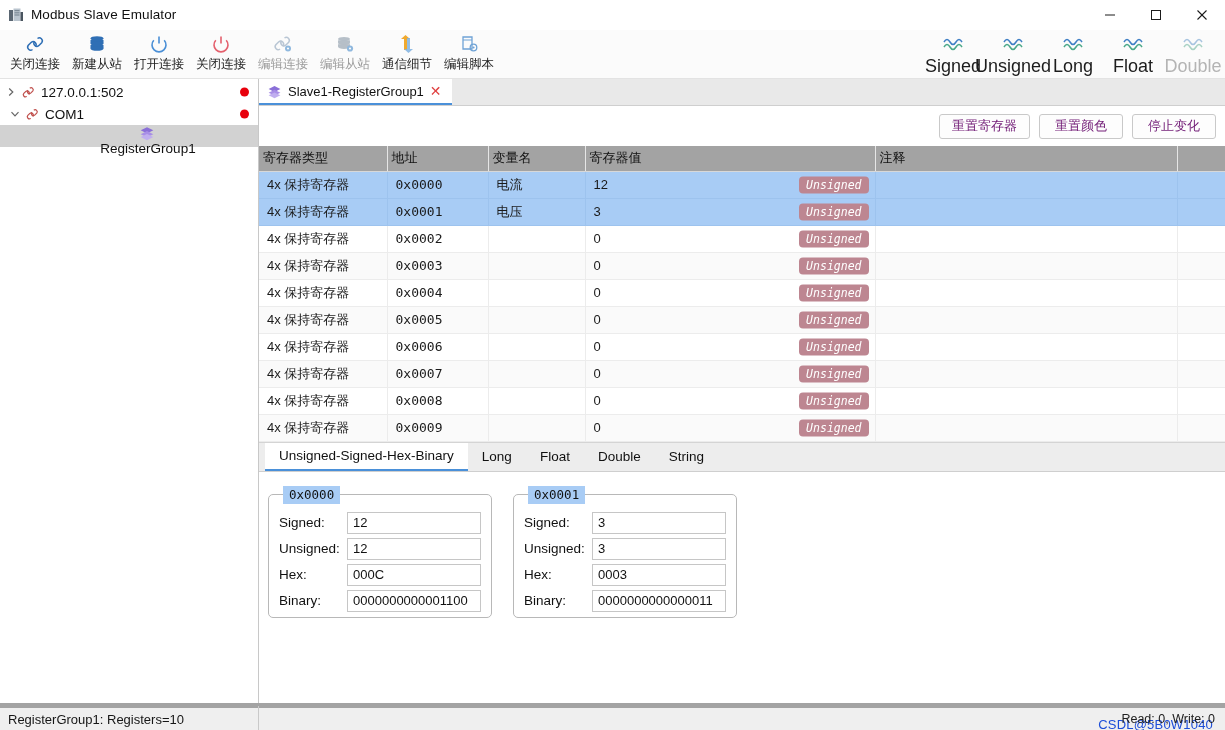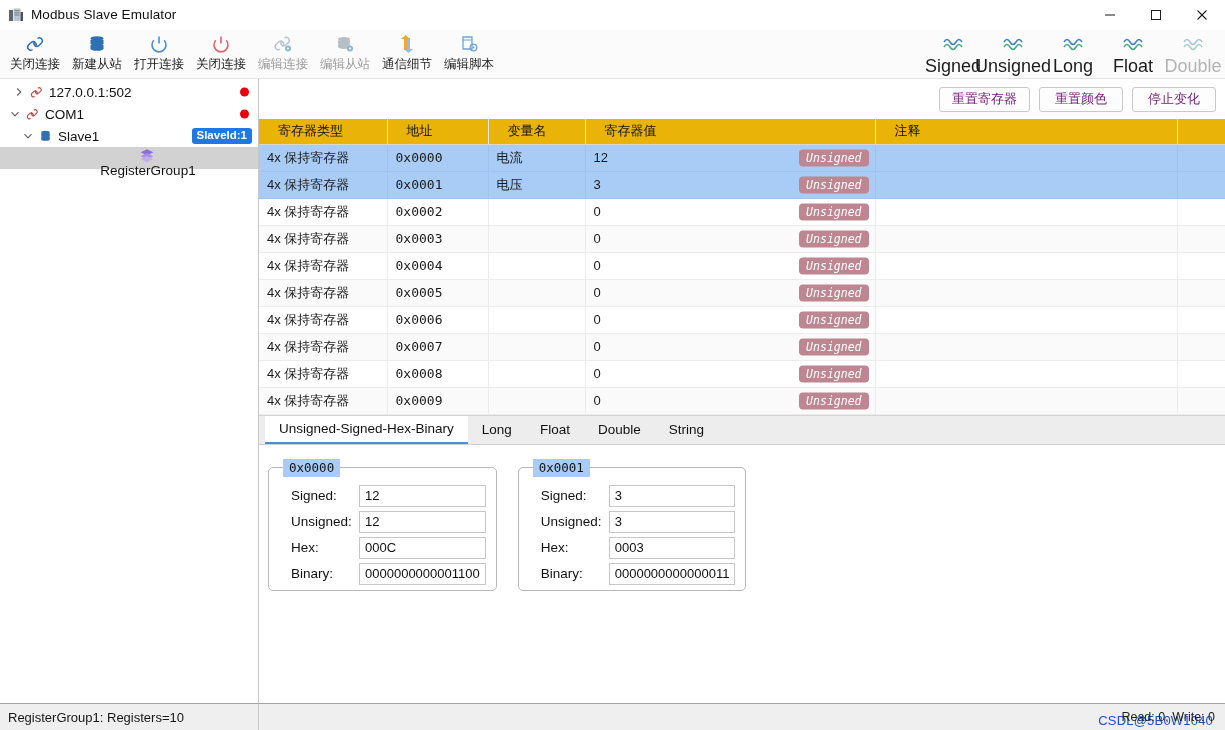--- a/index.html
+++ b/index.html
@@ -79,22 +79,22 @@
   .actionbar { height: 40px; flex: 0 0 40px; background: #fff; display: flex; align-items: center;
                justify-content: flex-end; padding-right: 9px; gap: 9px; }
   .abtn { height: 25px; min-width: 84px; padding: 0 12px; background: #fdfdfd;
           border: 1px solid #c9c9c9; border-radius: 3px; font-size: 13px; color: #701a75;
           display: flex; align-items: center; justify-content: center; }
 
   
   .tablewrap { flex: 0 0 auto; background: #fff; position: relative; }
   table.regtable { border-collapse: collapse; width: 100%; table-layout: fixed; }
   table.regtable th {
-    height: 25px; background: #eab308; font-weight: normal; font-size: 13px; color: #111;
-    text-align: left; padding-left: 19px; border-bottom: 1px solid #d8d8d8;
+    height: 25px; background: #a3a3a3; font-weight: normal; font-size: 13px; color: #111;
+    text-align: left; padding-left: 4px; border-bottom: 1px solid #d8d8d8;
     border-right: 1px solid #e6e6e6;
   }
   table.regtable td {
     height: 27px; font-size: 13px; color: #1a1a1a; padding-left: 8px;
     border-bottom: 1px solid #ececec; border-right: 1px solid #ececec;
     overflow: hidden; white-space: nowrap;
   }
   tr.r-odd td { background: #fafafa; }
   tr.r-sel td { background: #a8ccf5; border-bottom: 1px solid #9dc3ee; border-right: 1px solid #9dc3ee; }
   td.mono { font-family: "DejaVu Sans Mono", "Liberation Mono", monospace; font-size: 12.5px; }
@@ -112,26 +112,26 @@
   .dtab { padding: 0 14px; display: flex; align-items: center; font-size: 13.5px; color: #111; }
   .dtab.active { background: #fff; border-bottom: 2px solid #4a90d9; }
   .dbody { flex: 1 1 auto; display: flex; gap: 21px; padding: 14px 0 0 9px; background: #fff; }
 
   fieldset.grp { width: 224px; height: 132px; border: 1px solid #b8b8b8; border-radius: 5px;
                  padding: 6px 10px 0 10px; }
   fieldset.grp legend { background: #a8ccf5; color: #111; font-size: 12.5px;
                         padding: 1px 6px 2px; margin-left: 4px;
                         font-family: "DejaVu Sans Mono","Liberation Mono", monospace; }
   .frow { display: flex; align-items: center; height: 26px; }
-  .flabel { width: 68px; font-size: 13.5px; color: #111; margin-left: 12px; }
+  .flabel { width: 68px; font-size: 13.5px; color: #111; }
   .finput { flex: 1 1 auto; height: 22px; border: 1px solid #c6c6c6; background: #fff;
             font-size: 13px; color: #111; padding: 0 5px; display: flex; align-items: center; }
 
   
-  .statusbar { height: 27px; flex: 0 0 27px; background: #efefef; border-top: 1px solid #a3a3a3;
+  .statusbar { height: 27px; flex: 0 0 27px; background: #efefef; border-top: 5px solid #a3a3a3;
                display: flex; align-items: center; position: relative; }
   .statusleft { font-size: 13px; color: #161616; padding-left: 8px; width: 259px;
                 border-right: 1px solid #c9c9c9; height: 27px; display: flex; align-items: center; }
   .statusright { position: absolute; right: 10px; font-size: 12.5px; color: #202020; }
   .watermark { position: absolute; right: 12px; top: 9px; font-size: 13px; color: #1d4ed8;
                letter-spacing: .2px; pointer-events: none; }
 </style>
 </head>
 <body>
 
@@ -314,21 +314,21 @@
         </span>
         <span class="tlabel">Double</span>
       </div>
     </div>
   </div>
 
   <div class="body">
 
     <div class="tree">
 
-      <div class="trow" style="padding-left:12px;">
+      <div class="trow" style="padding-left:4px;">
         <span class="tw">
           <svg width="10" height="10" viewBox="0 0 10 10">
               <path d="M3.2 1.5 L6.8 5 L3.2 8.5" fill="none" stroke="#666" stroke-width="1.2"></path>
             </svg>
         </span>
         <span class="ticonbox">
           <svg width="15" height="15" viewBox="0 0 16 16">
             <g stroke="#c0504d" stroke-width="1.3" fill="none">
               <path d="M9.4 3.4a2.2 2.2 0 0 1 3.1 3.1l-2.2 2.2a2.2 2.2 0 0 1-3.1-3.1"></path>
               <path d="M6.1 12.1a2.2 2.2 0 0 1-3.1-3.1l2.2-2.2a2.2 2.2 0 0 1 3.1 3.1"></path>
@@ -350,54 +350,49 @@
             <g stroke="#c0504d" stroke-width="1.3" fill="none">
               <path d="M9.4 3.4a2.2 2.2 0 0 1 3.1 3.1l-2.2 2.2a2.2 2.2 0 0 1-3.1-3.1"></path>
               <path d="M6.1 12.1a2.2 2.2 0 0 1-3.1-3.1l2.2-2.2a2.2 2.2 0 0 1 3.1 3.1"></path>
             </g>
           </svg>
         </span>
         <span>COM1</span>
         <span class="dot"></span>
       </div>
 
-      <div class="trow" style="padding-left:21px;">
-        <span class="tw">
-          <svg width="10" height="10" viewBox="0 0 10 10">
-              <path d="M1.5 3.2 L5 6.8 L8.5 3.2" fill="none" stroke="#666" stroke-width="1.2"></path>
-            </svg>
-        </span>
-        <span class="ticonbox">
-          <svg width="15" height="15" viewBox="0 0 16 16">
-            <ellipse cx="8" cy="3.6" rx="4.6" ry="1.7" fill="#2f6fb5"></ellipse>
-            <rect x="3.4" y="4.6" width="9.2" height="2.2" fill="#2f6fb5"></rect>
-            <ellipse cx="8" cy="7.2" rx="4.6" ry="1.7" fill="#2f6fb5"></ellipse>
-            <rect x="3.4" y="8.2" width="9.2" height="2.2" fill="#2f6fb5"></rect>
-            <ellipse cx="8" cy="10.8" rx="4.6" ry="1.7" fill="#2f6fb5"></ellipse>
-          </svg>
-        </span>
-        <span>Slave1</span>
-        <span class="slavebadge">SlaveId:1</span>
-      </div>
 
       <div class="trow selected" style="padding-left:38px;">
         <span class="tw"></span>
         <span class="ticonbox">
           <svg width="16" height="16" viewBox="0 0 16 16">
             <path d="M8 2.2 L14.3 5.3 L8 8.4 L1.7 5.3 Z" fill="#8a6fd8"></path>
             <path d="M8 6.1 L14.3 9.2 L8 12.3 L1.7 9.2 Z" fill="#a88ee6"></path>
             <path d="M8 9.0 L14.3 12.1 L8 15.2 L1.7 12.1 Z" fill="#c0aeef"></path>
           </svg>
         </span>
         <span>RegisterGroup1</span>
       </div>
     </div>
 
     <div class="right">
 
+      <div class="tabstrip">
+        <div class="doctab">
+          <span>
+            <svg width="15" height="15" viewBox="0 0 16 16" style="display:block">
+              <path d="M8 2.2 L14.3 5.3 L8 8.4 L1.7 5.3 Z" fill="#8a6fd8"></path>
+              <path d="M8 6.1 L14.3 9.2 L8 12.3 L1.7 9.2 Z" fill="#a88ee6"></path>
+              <path d="M8 9.0 L14.3 12.1 L8 15.2 L1.7 12.1 Z" fill="#c0aeef"></path>
+            </svg>
+          </span>
+          <span>Slave1-RegisterGroup1</span>
+          <span class="closex">✕</span>
+        </div>
+      </div>
 
       <div class="actionbar">
         <div class="abtn">重置寄存器</div>
         <div class="abtn">重置颜色</div>
         <div class="abtn">停止变化</div>
       </div>
 
       <div class="tablewrap">
         <table class="regtable">
           <colgroup>

